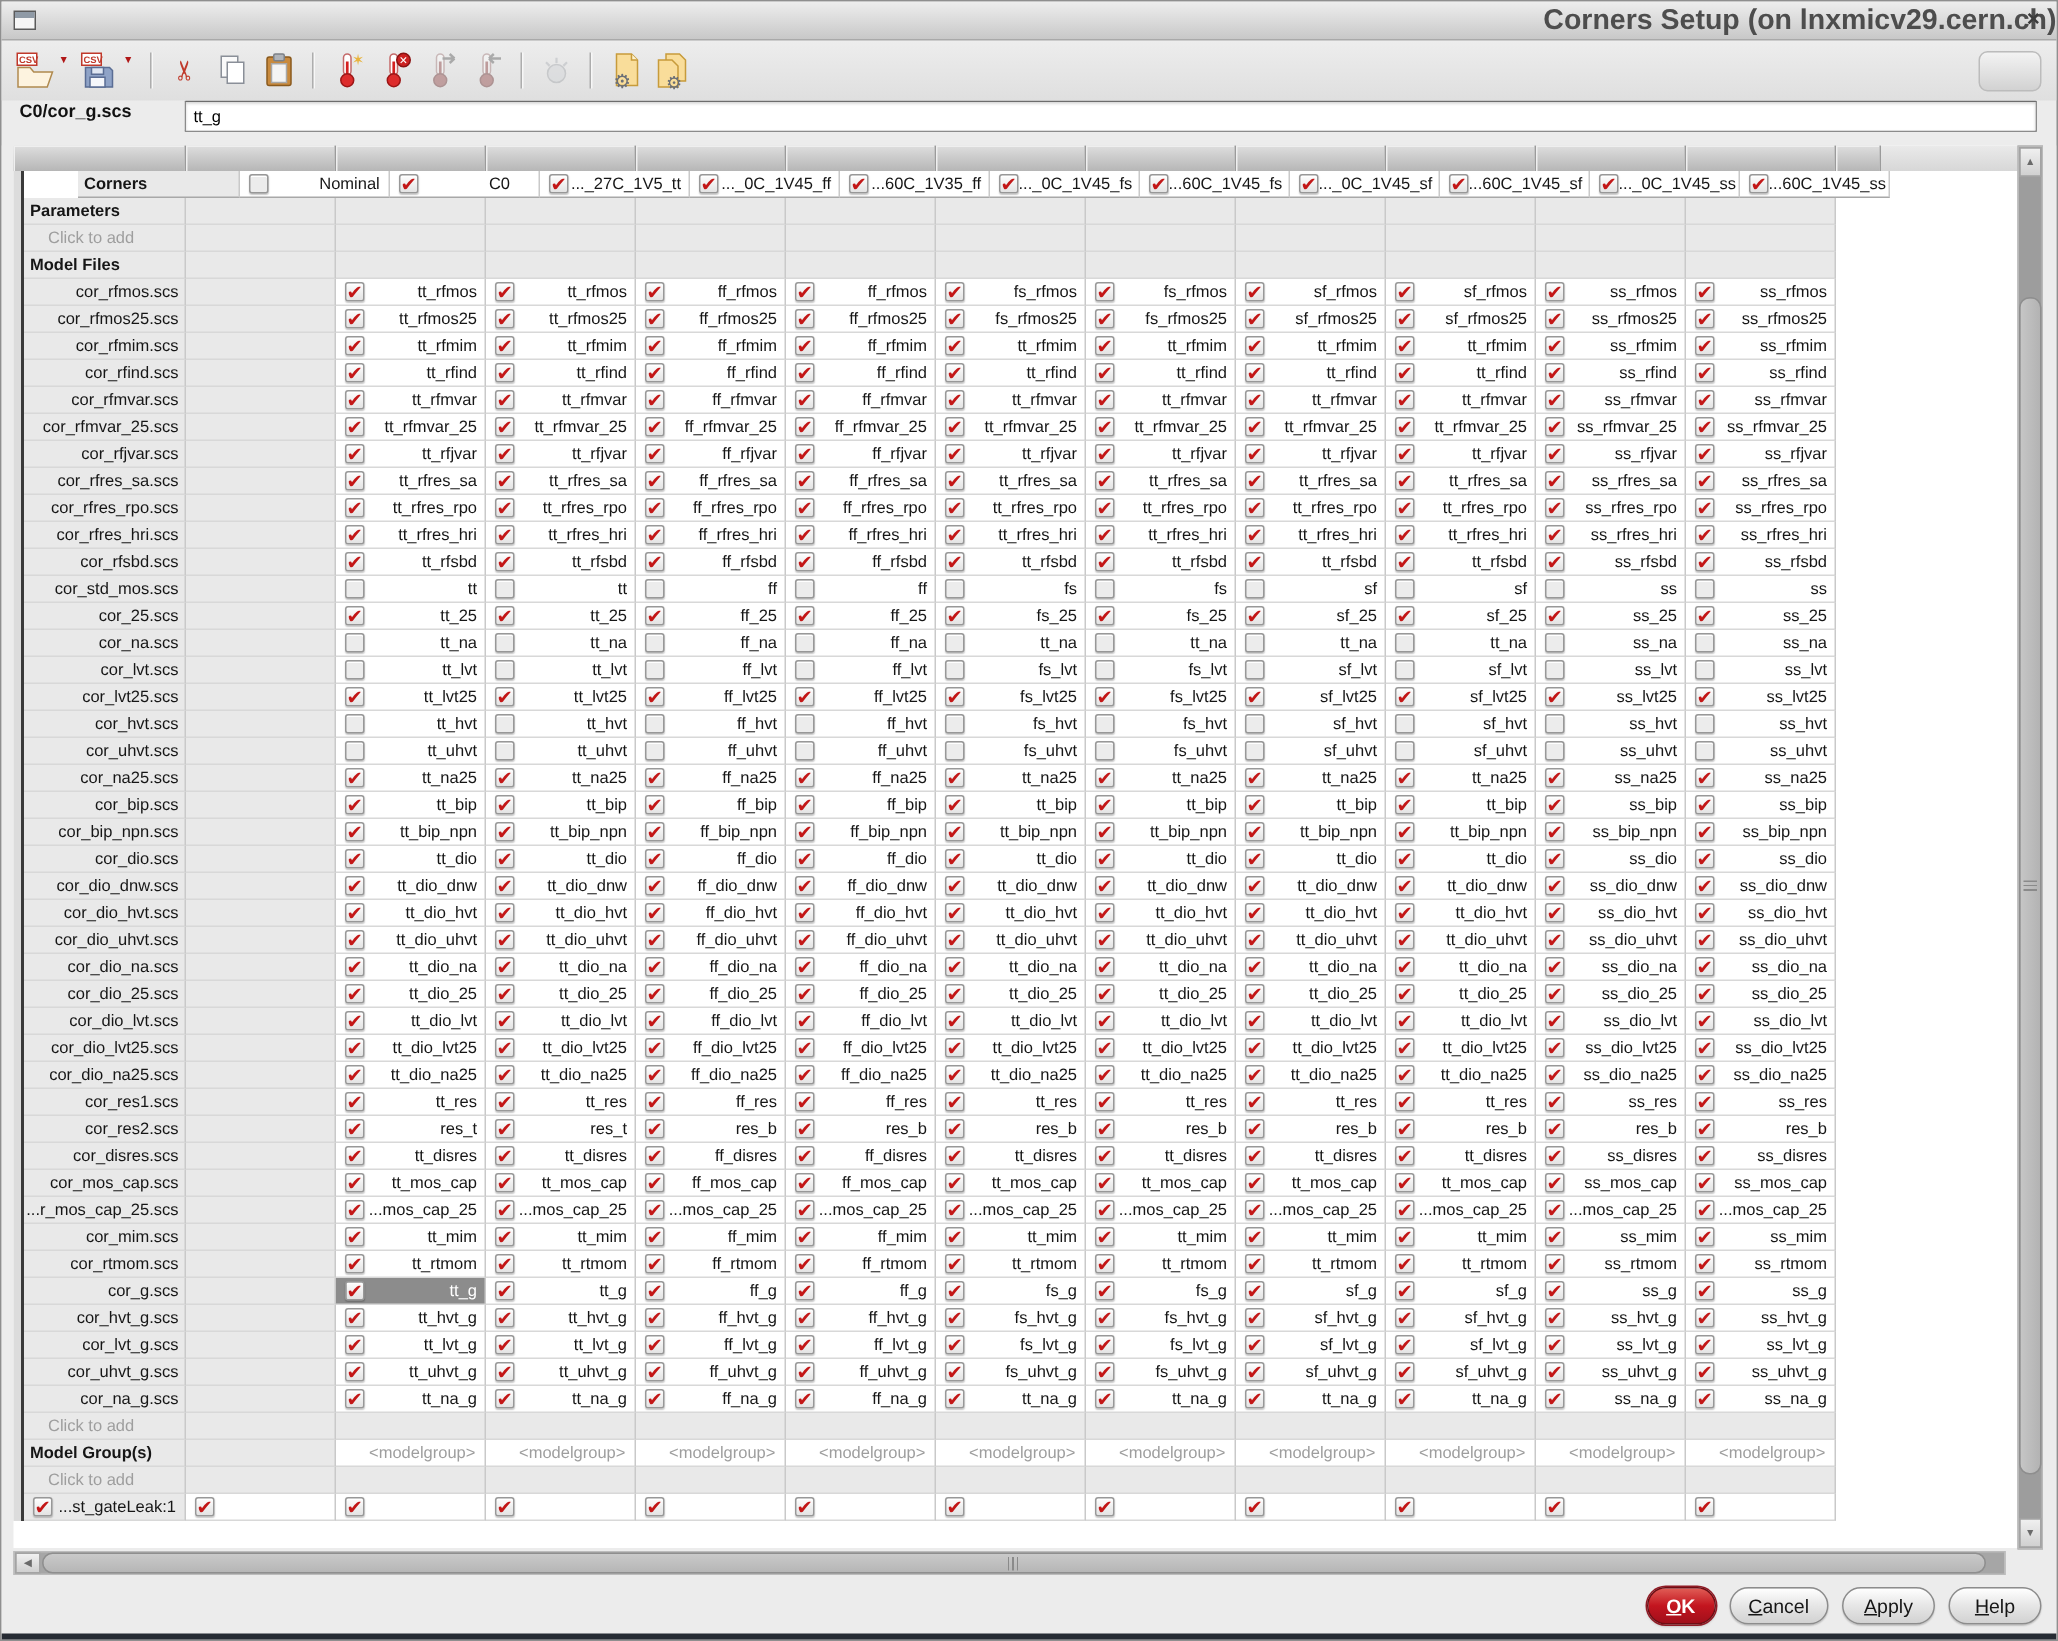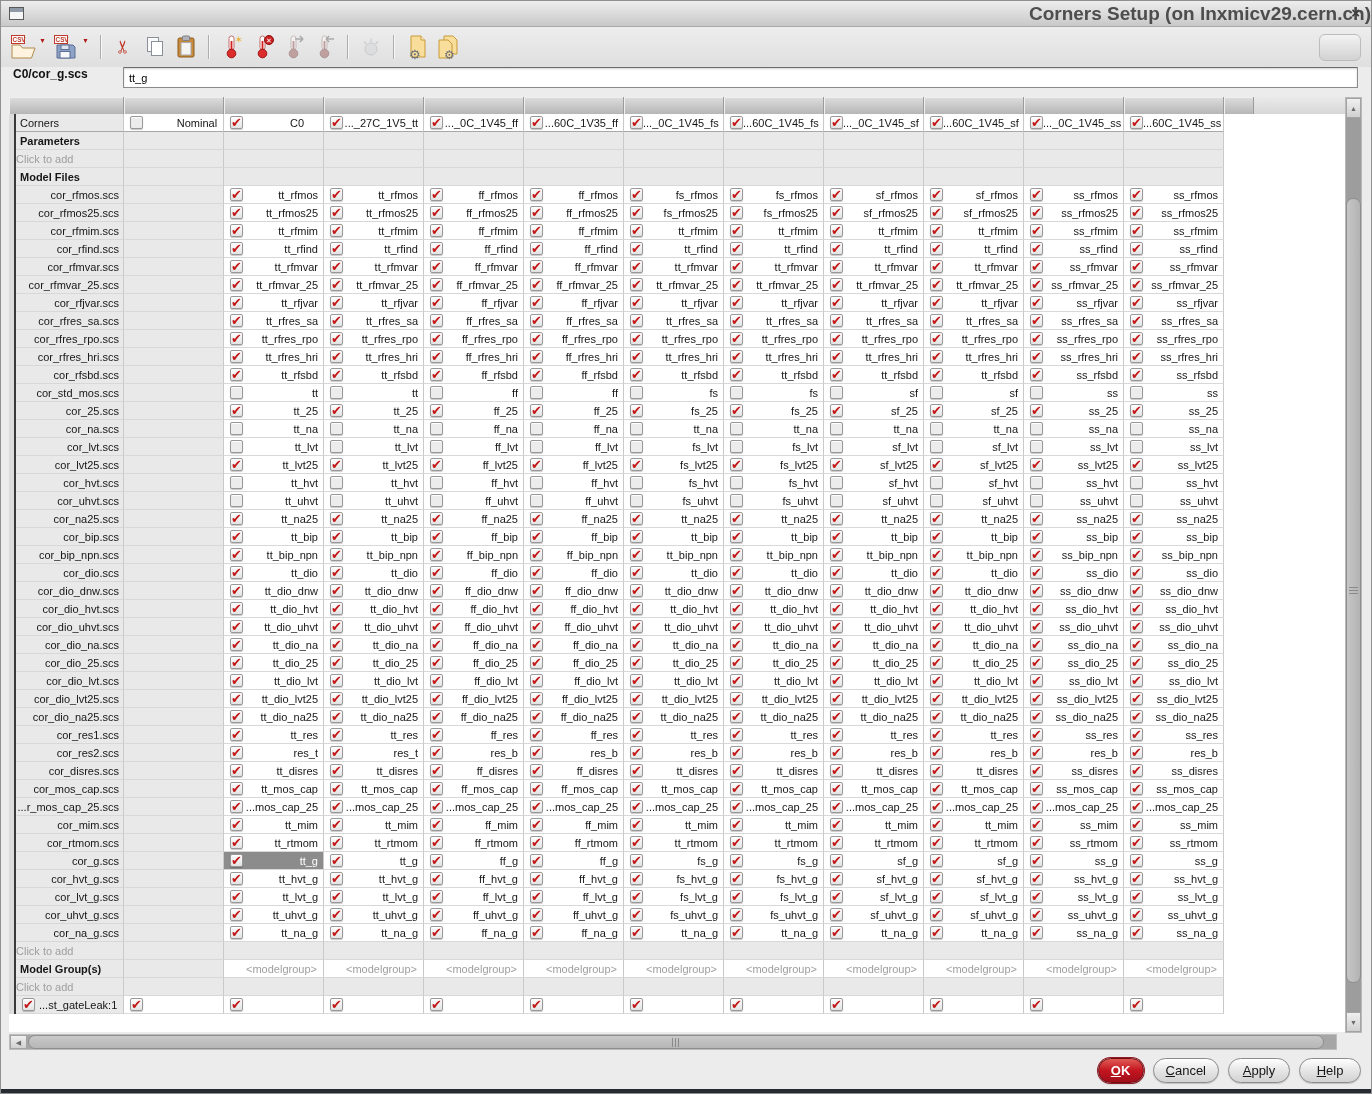--- a/index.html
+++ b/index.html
@@ -40,31 +40,31 @@
     border-right:1px solid #9b9b9b;box-shadow:inset 1px 1px 0 #efefef;}
   .seg.lbl{width:115px;} .seg.col{width:100px;} .seg.extra{width:30px;}
   .seg.fill{flex:1;background:linear-gradient(#eaeaea,#d7d7d7);border-right:none;box-shadow:none;}
   .grid{position:absolute;left:8px;top:17px;width:1215px;}
   .trow{display:flex;height:18px;}
   .rh{width:7px;flex:0 0 7px;background:#dcdcdc;border-right:2px solid #3a3a3a;}
   .c{border-right:1px solid #c9c9c9;border-bottom:1px solid #d8d8d8;font-size:11px;
     color:#161616;display:flex;align-items:center;overflow:hidden;white-space:nowrap;}
   .c.lbl{width:108px;flex:0 0 108px;background:#e9e9e9;justify-content:flex-end;padding-right:4px;}
   .c.lbl.sec{justify-content:flex-start;padding-left:4px;font-weight:bold;}
-  .c.lbl.add{justify-content:flex-start;padding-left:0;color:#9e9e9e;}
+  .c.lbl.add{justify-content:flex-start;padding-left:16px;color:#9e9e9e;}
   .c.lbl.test{justify-content:flex-start;padding-left:0;}
   .c.data{width:100px;flex:0 0 100px;background:#fff;}
   .c.gray{width:100px;flex:0 0 100px;background:#e9e9e9;}
   .c .v{flex:1;text-align:right;padding-right:5px;overflow:hidden;}
   .c.center .v{text-align:center;padding-right:2px;padding-left:30px;}
   .c.mgcell .v{text-align:left;padding-left:2px;color:#9e9e9e;margin-left:20px;}
   .c.selected{background:#8c8c8c;}
   .c.selected .v{color:#fff;}
   .trow.corners .c{border-bottom:1px solid #a8a8a8;}
-  .trow.corners .c.lbl{font-weight:normal;}
+  .trow.corners .c.lbl{font-weight:bold;margin-left:36px;}
   .c.lbl.test .v{text-align:left;padding-left:4px;}
   .cb{flex:0 0 13px;width:13px;height:13px;margin-left:6px;
     background:linear-gradient(#fefefe,#e3e3e3);border:1px solid #989898;border-radius:2px;
     box-shadow:0 1px 1px rgba(0,0,0,.22),inset 0 1px 0 #fff;
     color:#c31717;font-weight:bold;font-size:13px;line-height:11px;text-align:center;}
   .cb.off{background:#ececec;}
   
   .vscroll{position:absolute;left:1344px;top:0;width:17px;height:936px;background:#9d9d9d;border:1px solid #b9b9b9;}
   .vs-btn{position:absolute;left:0;width:15px;height:20px;background:linear-gradient(#f0f0f0,#d0d0d0);
     border:1px solid #a3a3a3;color:#6a6a6a;font-size:7px;text-align:center;line-height:19px;}

